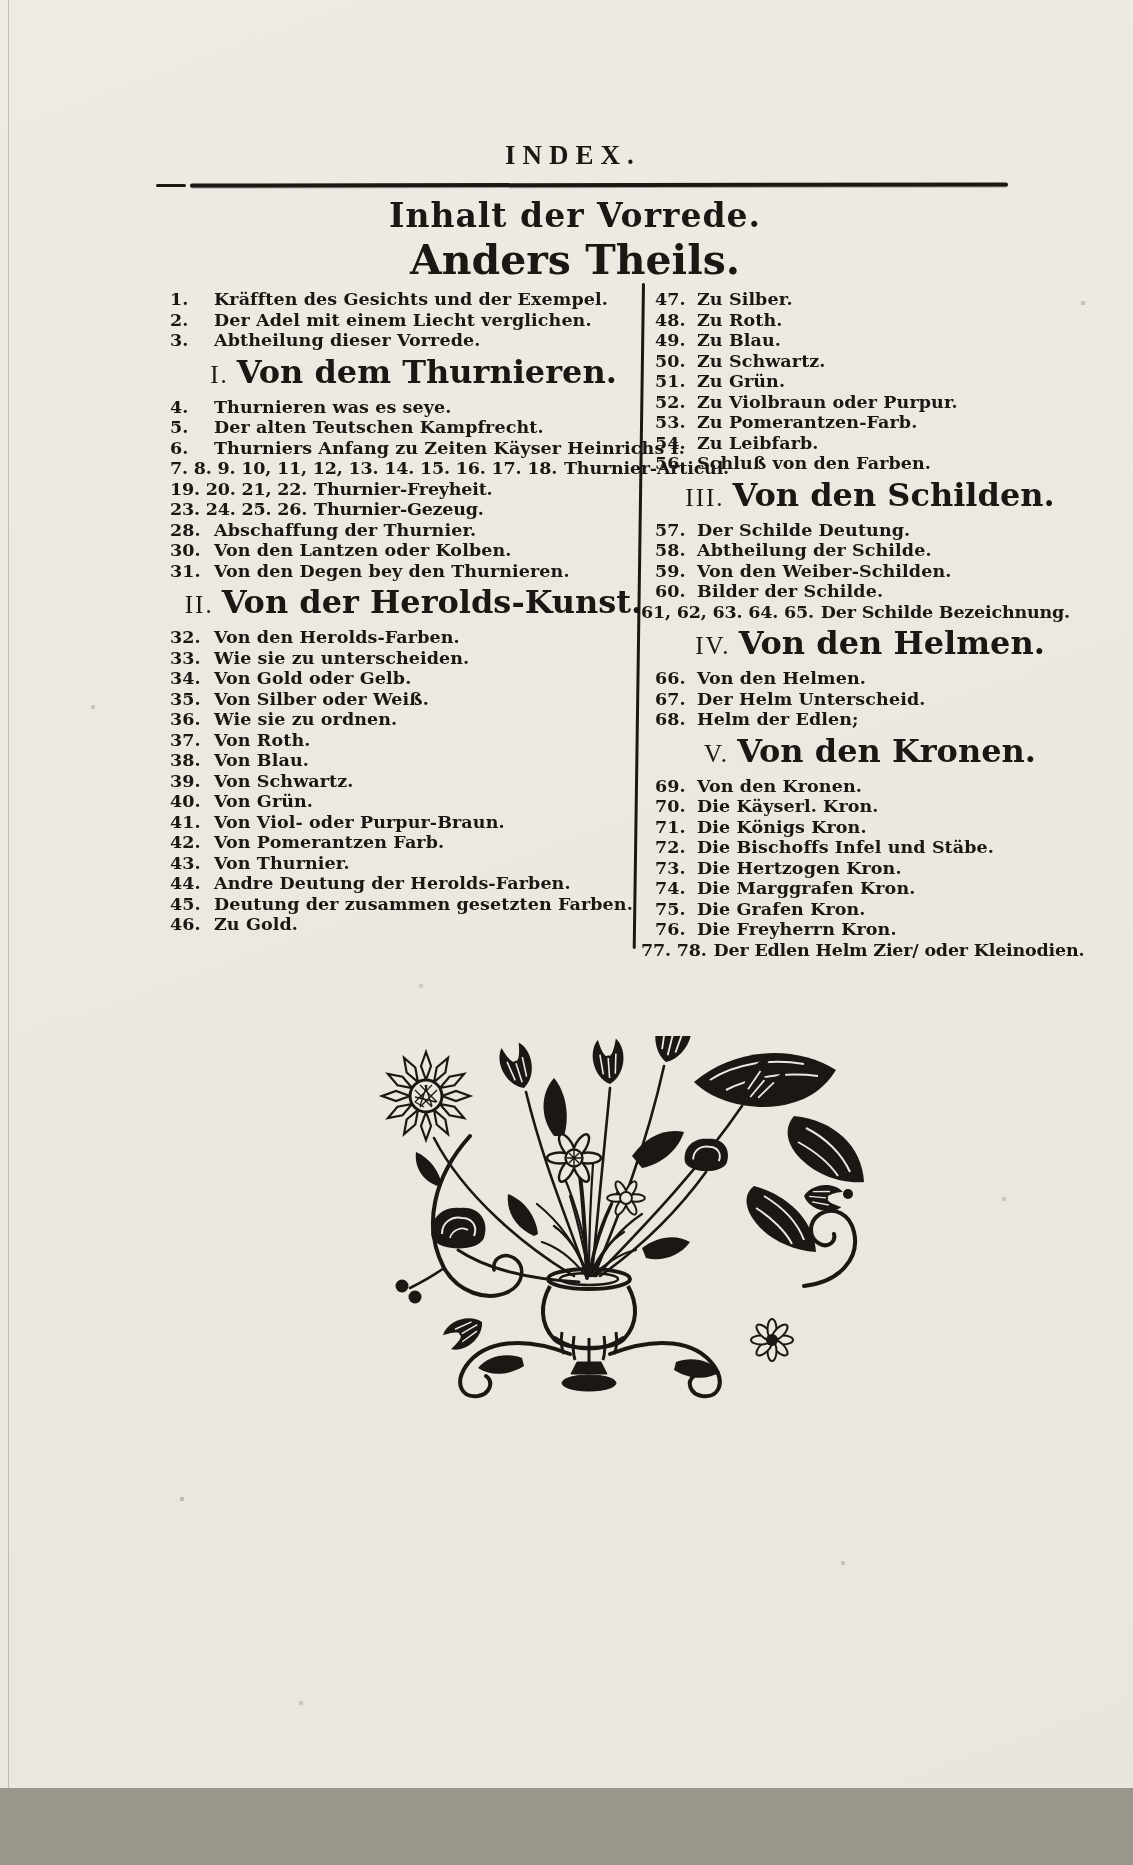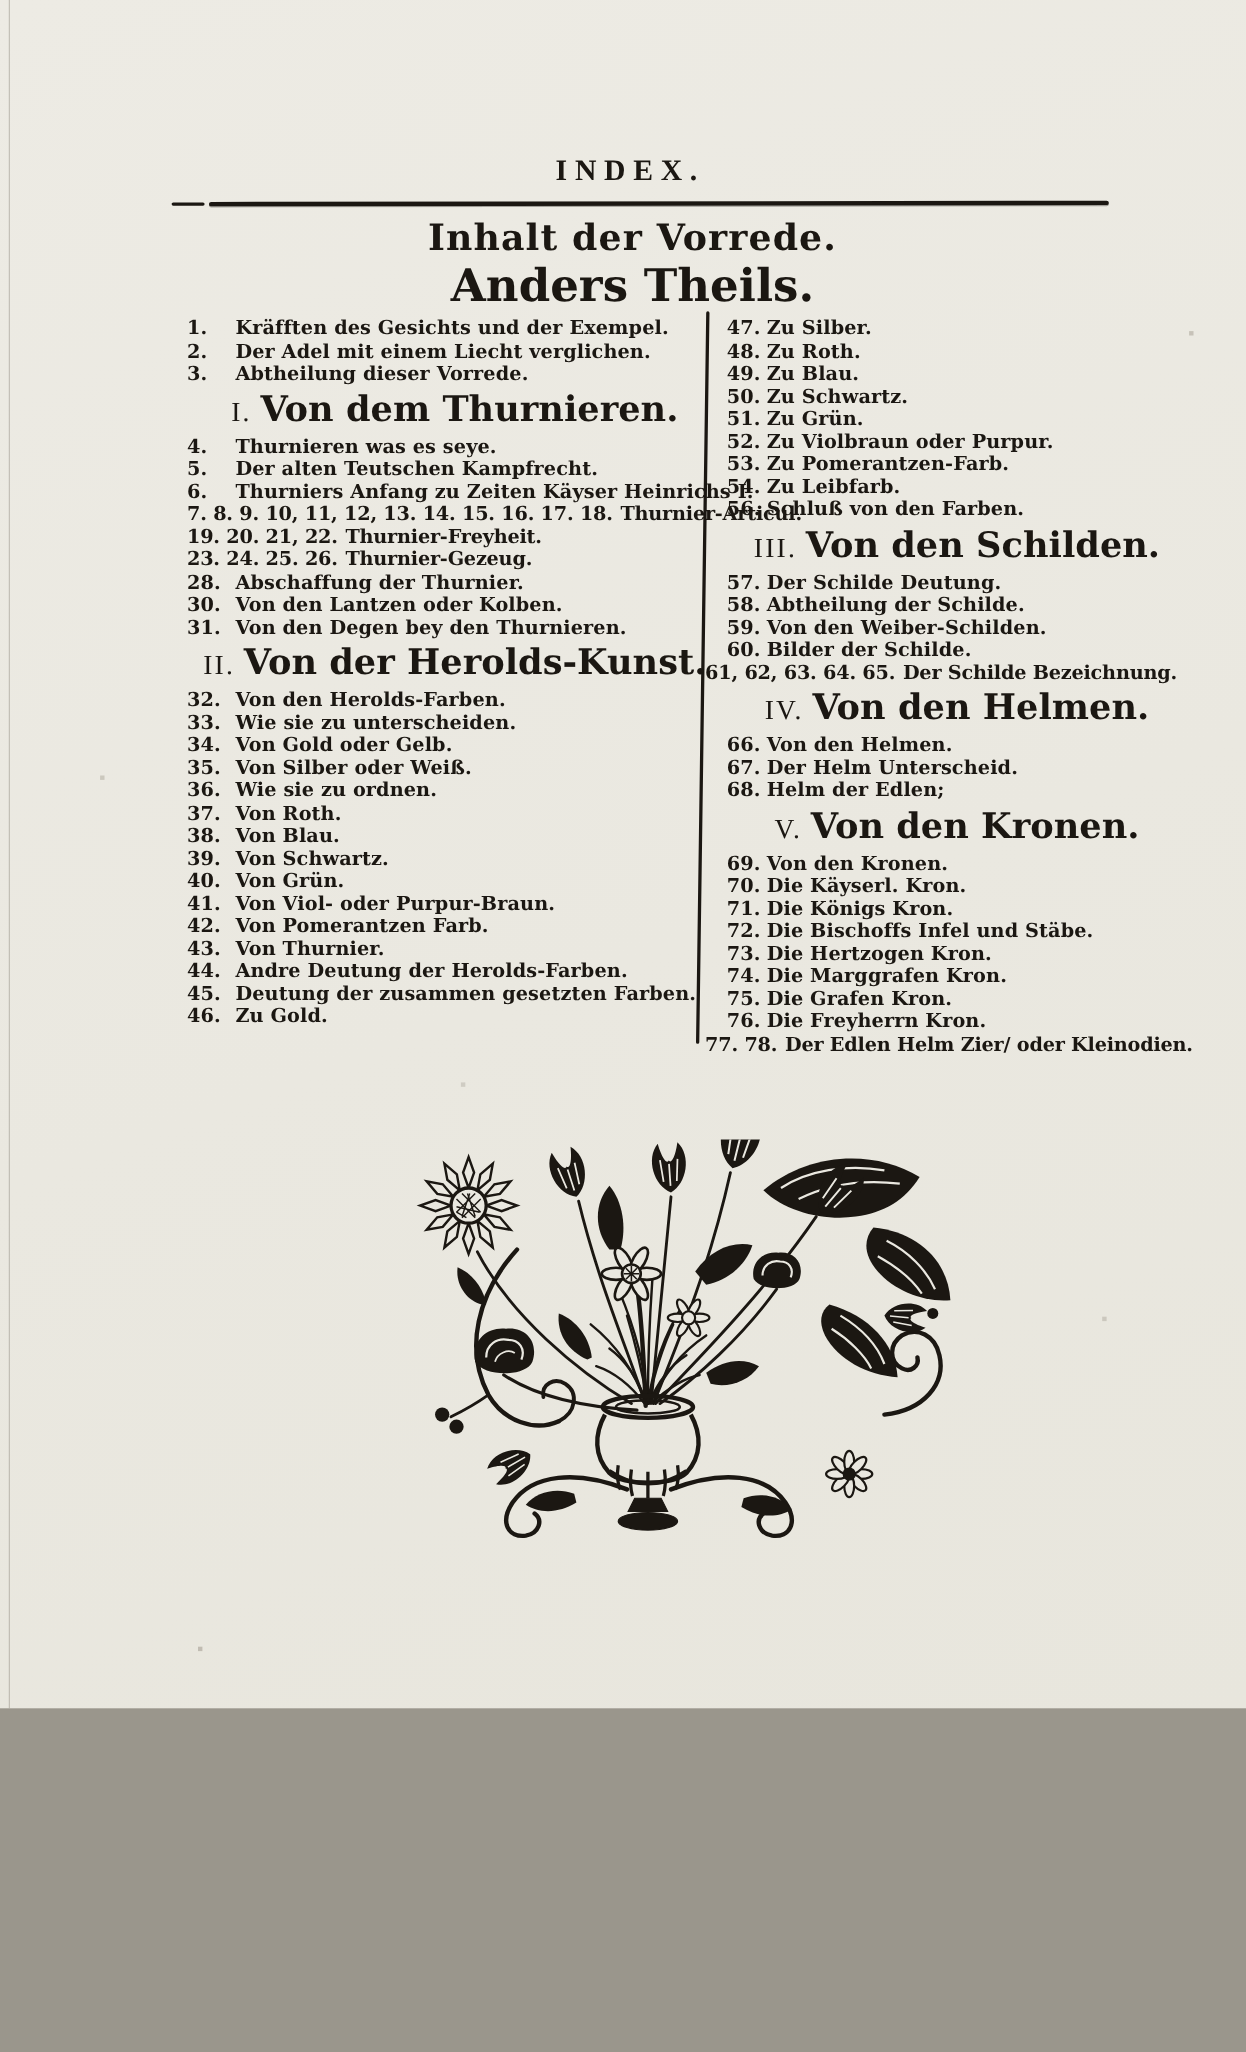--- a/index.html
+++ b/index.html
@@ -1,19 +1,19 @@
 <!DOCTYPE html>
 <html><head>
 <meta charset="utf-8">
 <style>
   html,body{margin:0;padding:0;}
   body{background:#9a968c;}
   .page{
     position:relative;
-    width:1133px;height:1553px;
+    width:1133px;height:1788px;
     background:linear-gradient(160deg,#edebe4 0%,#eae8e0 55%,#e8e6dd 100%);
     overflow:hidden;
     font-family:"DejaVu Serif","Liberation Serif",serif;
     color:#1b1712;
   }
   .scan-edge{position:absolute;left:8px;top:0;width:1px;height:100%;background:rgba(110,104,92,.35);}
   .specks{position:absolute;left:0;top:0;width:2px;height:2px;background:transparent;
     box-shadow:181px 1498px 0 1px rgba(90,80,65,.28), 842px 1562px 0 1px rgba(90,80,65,.22),
       300px 1702px 0 1px rgba(90,80,65,.20), 1082px 302px 0 1px rgba(90,80,65,.25),
       92px 706px 0 1px rgba(90,80,65,.22), 1003px 1198px 0 1px rgba(90,80,65,.20),
@@ -36,21 +36,21 @@
     font-weight:700;font-size:41px;letter-spacing:0px;
   }
   
   .col{position:absolute;top:289px;}
   .col-left{left:170px;width:487px;}
   .col-right{left:655px;width:430px;}
   .divider{position:absolute;left:642px;top:283px;width:2.6px;height:666px;background:#1b1712;
     transform:rotate(0.8deg);transform-origin:top center;border-radius:2px;}
   .line{white-space:nowrap;font-size:17.5px;font-weight:700;line-height:20.5px;letter-spacing:.1px;}
   .line .num{display:inline-block;min-width:44px;font-weight:700;}
-  .col-right .line .num{min-width:42px;text-align:center;}
+  .col-right .line .num{min-width:42px;}
   .line.runon{letter-spacing:-.2px;}
   .line.runon .num{min-width:0;margin-right:7px;}
   .col-right .line.runon{margin-left:-14px;}
   .sec-heading{text-align:center;line-height:31px;margin:6px 0 4px;white-space:nowrap;}
   .sec-heading .numeral{font-family:"Liberation Serif","DejaVu Serif",serif;
     font-weight:400;font-size:25px;letter-spacing:2px;margin-right:8px;}
   .sec-heading .sec-title{font-weight:700;font-size:32px;}
   
   .ornament{position:absolute;left:372px;top:1036px;width:524px;height:370px;}
 </style>

